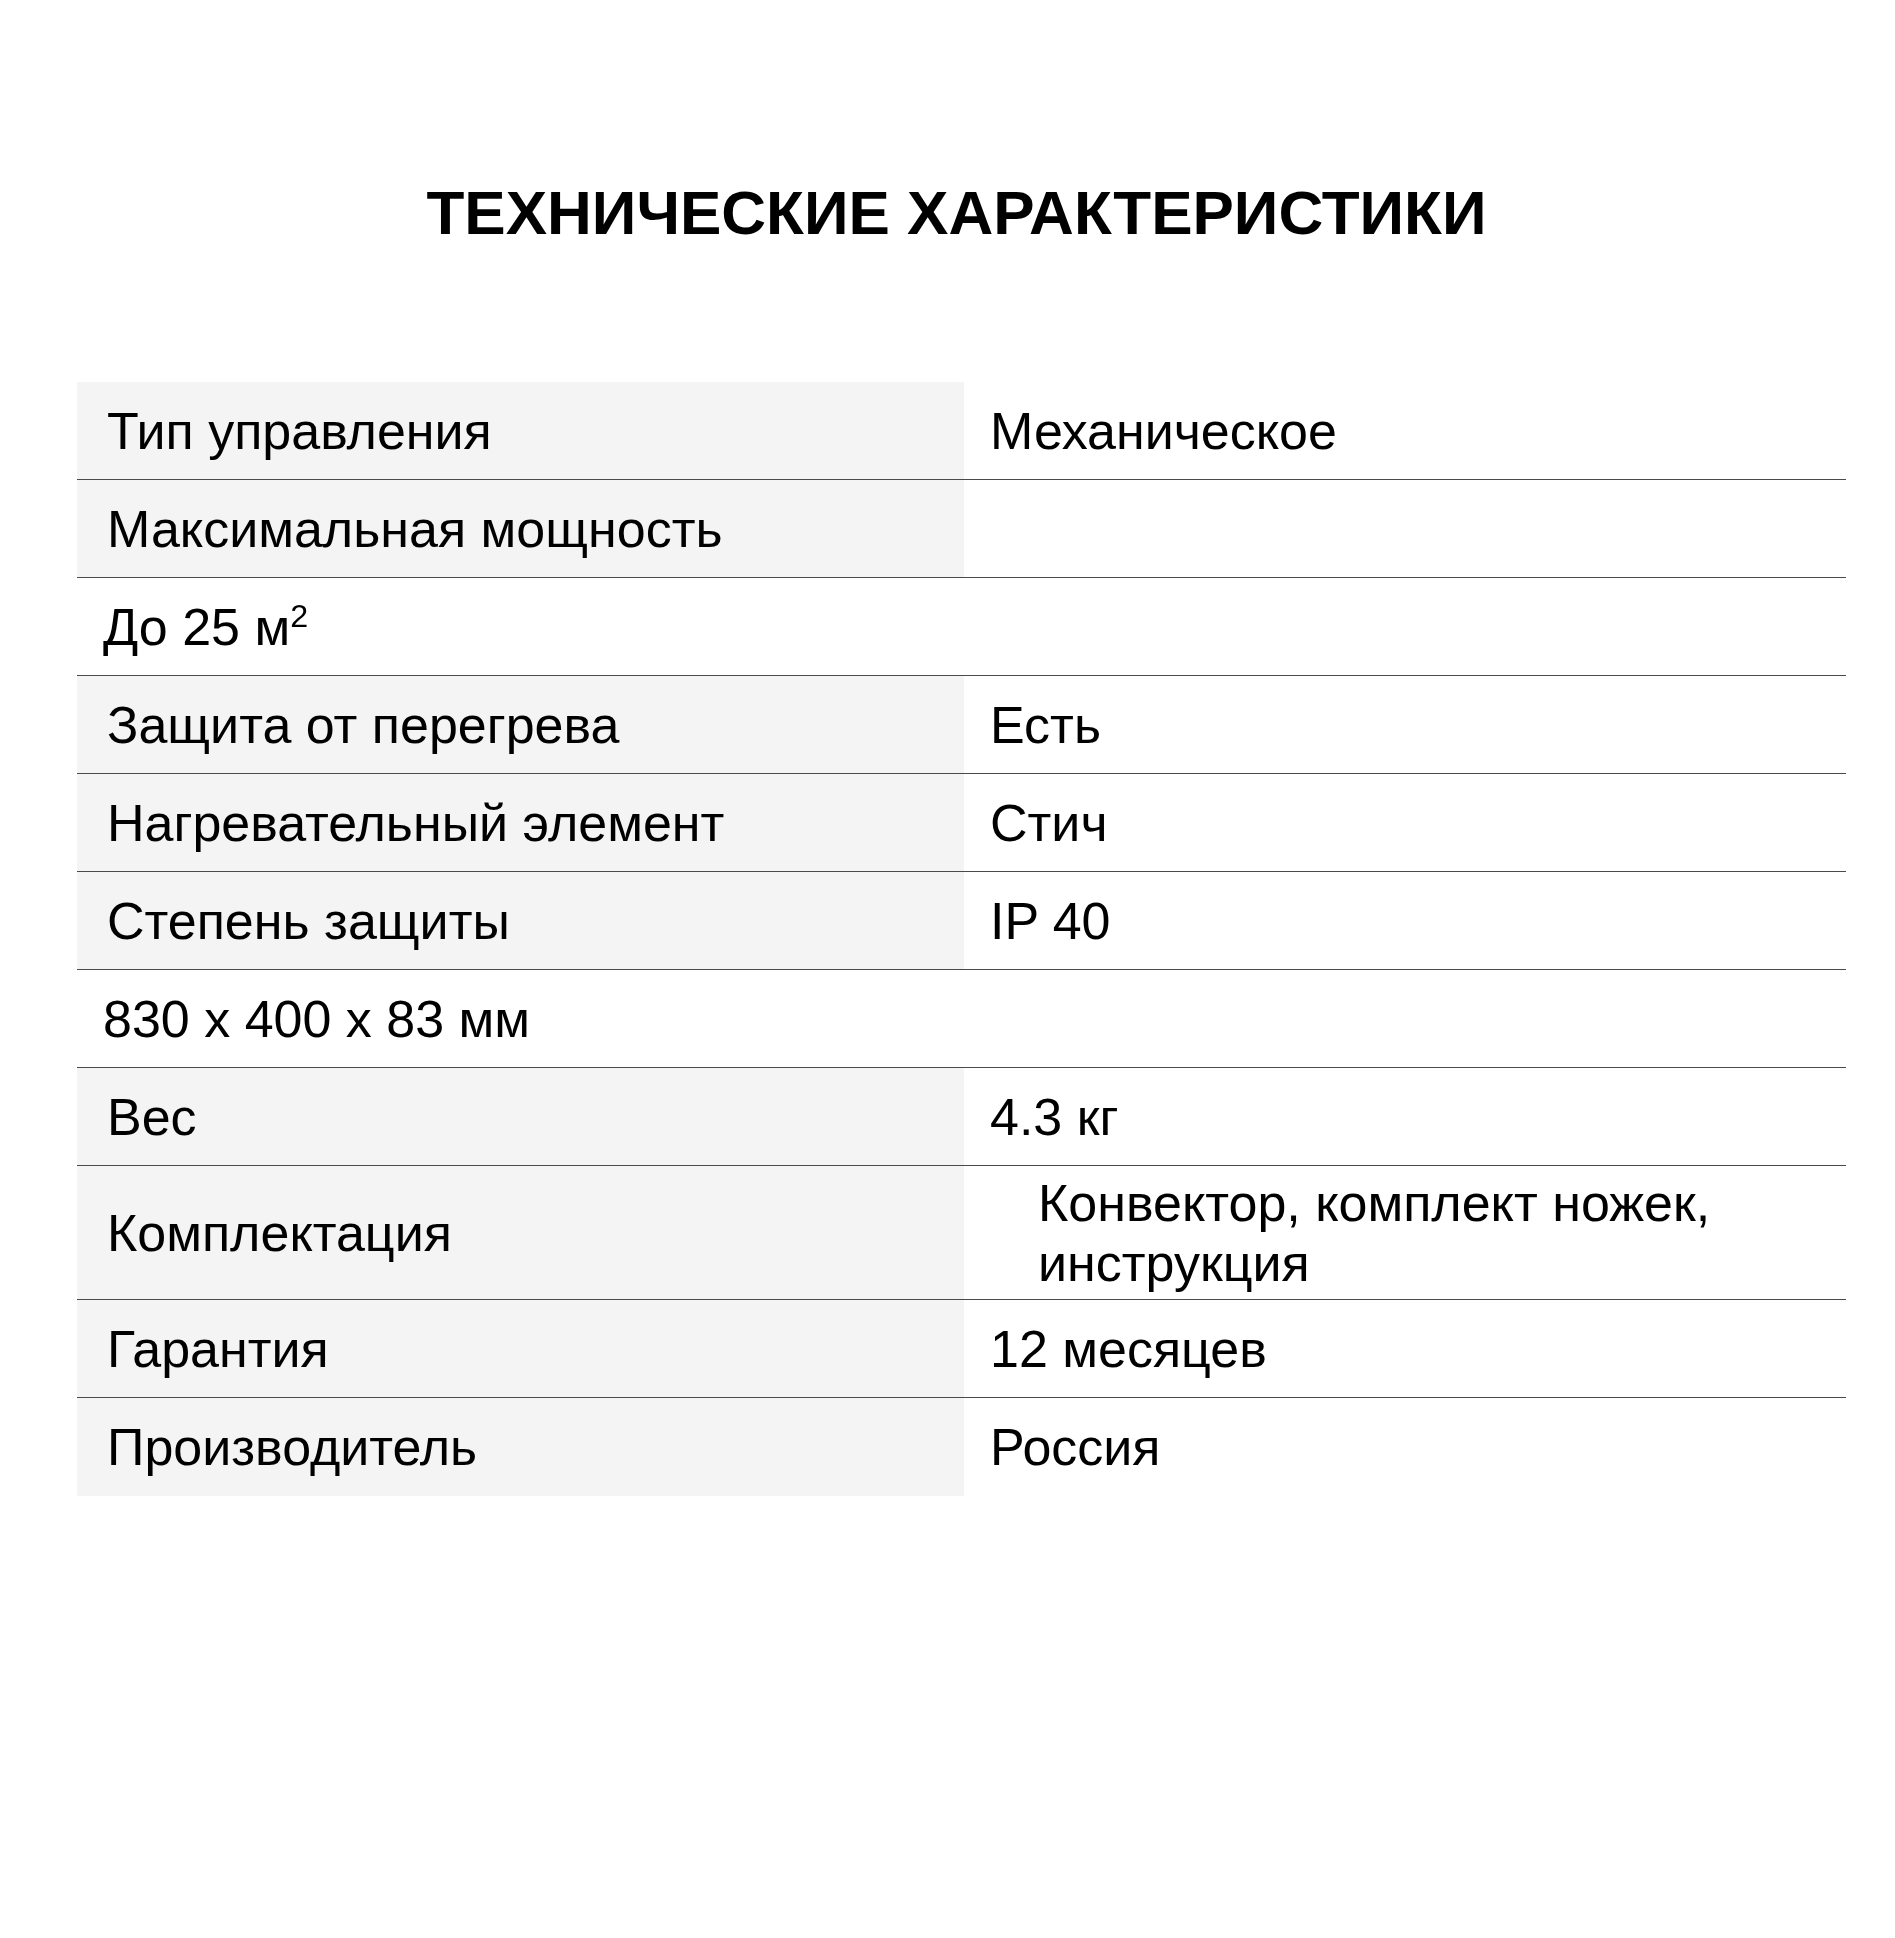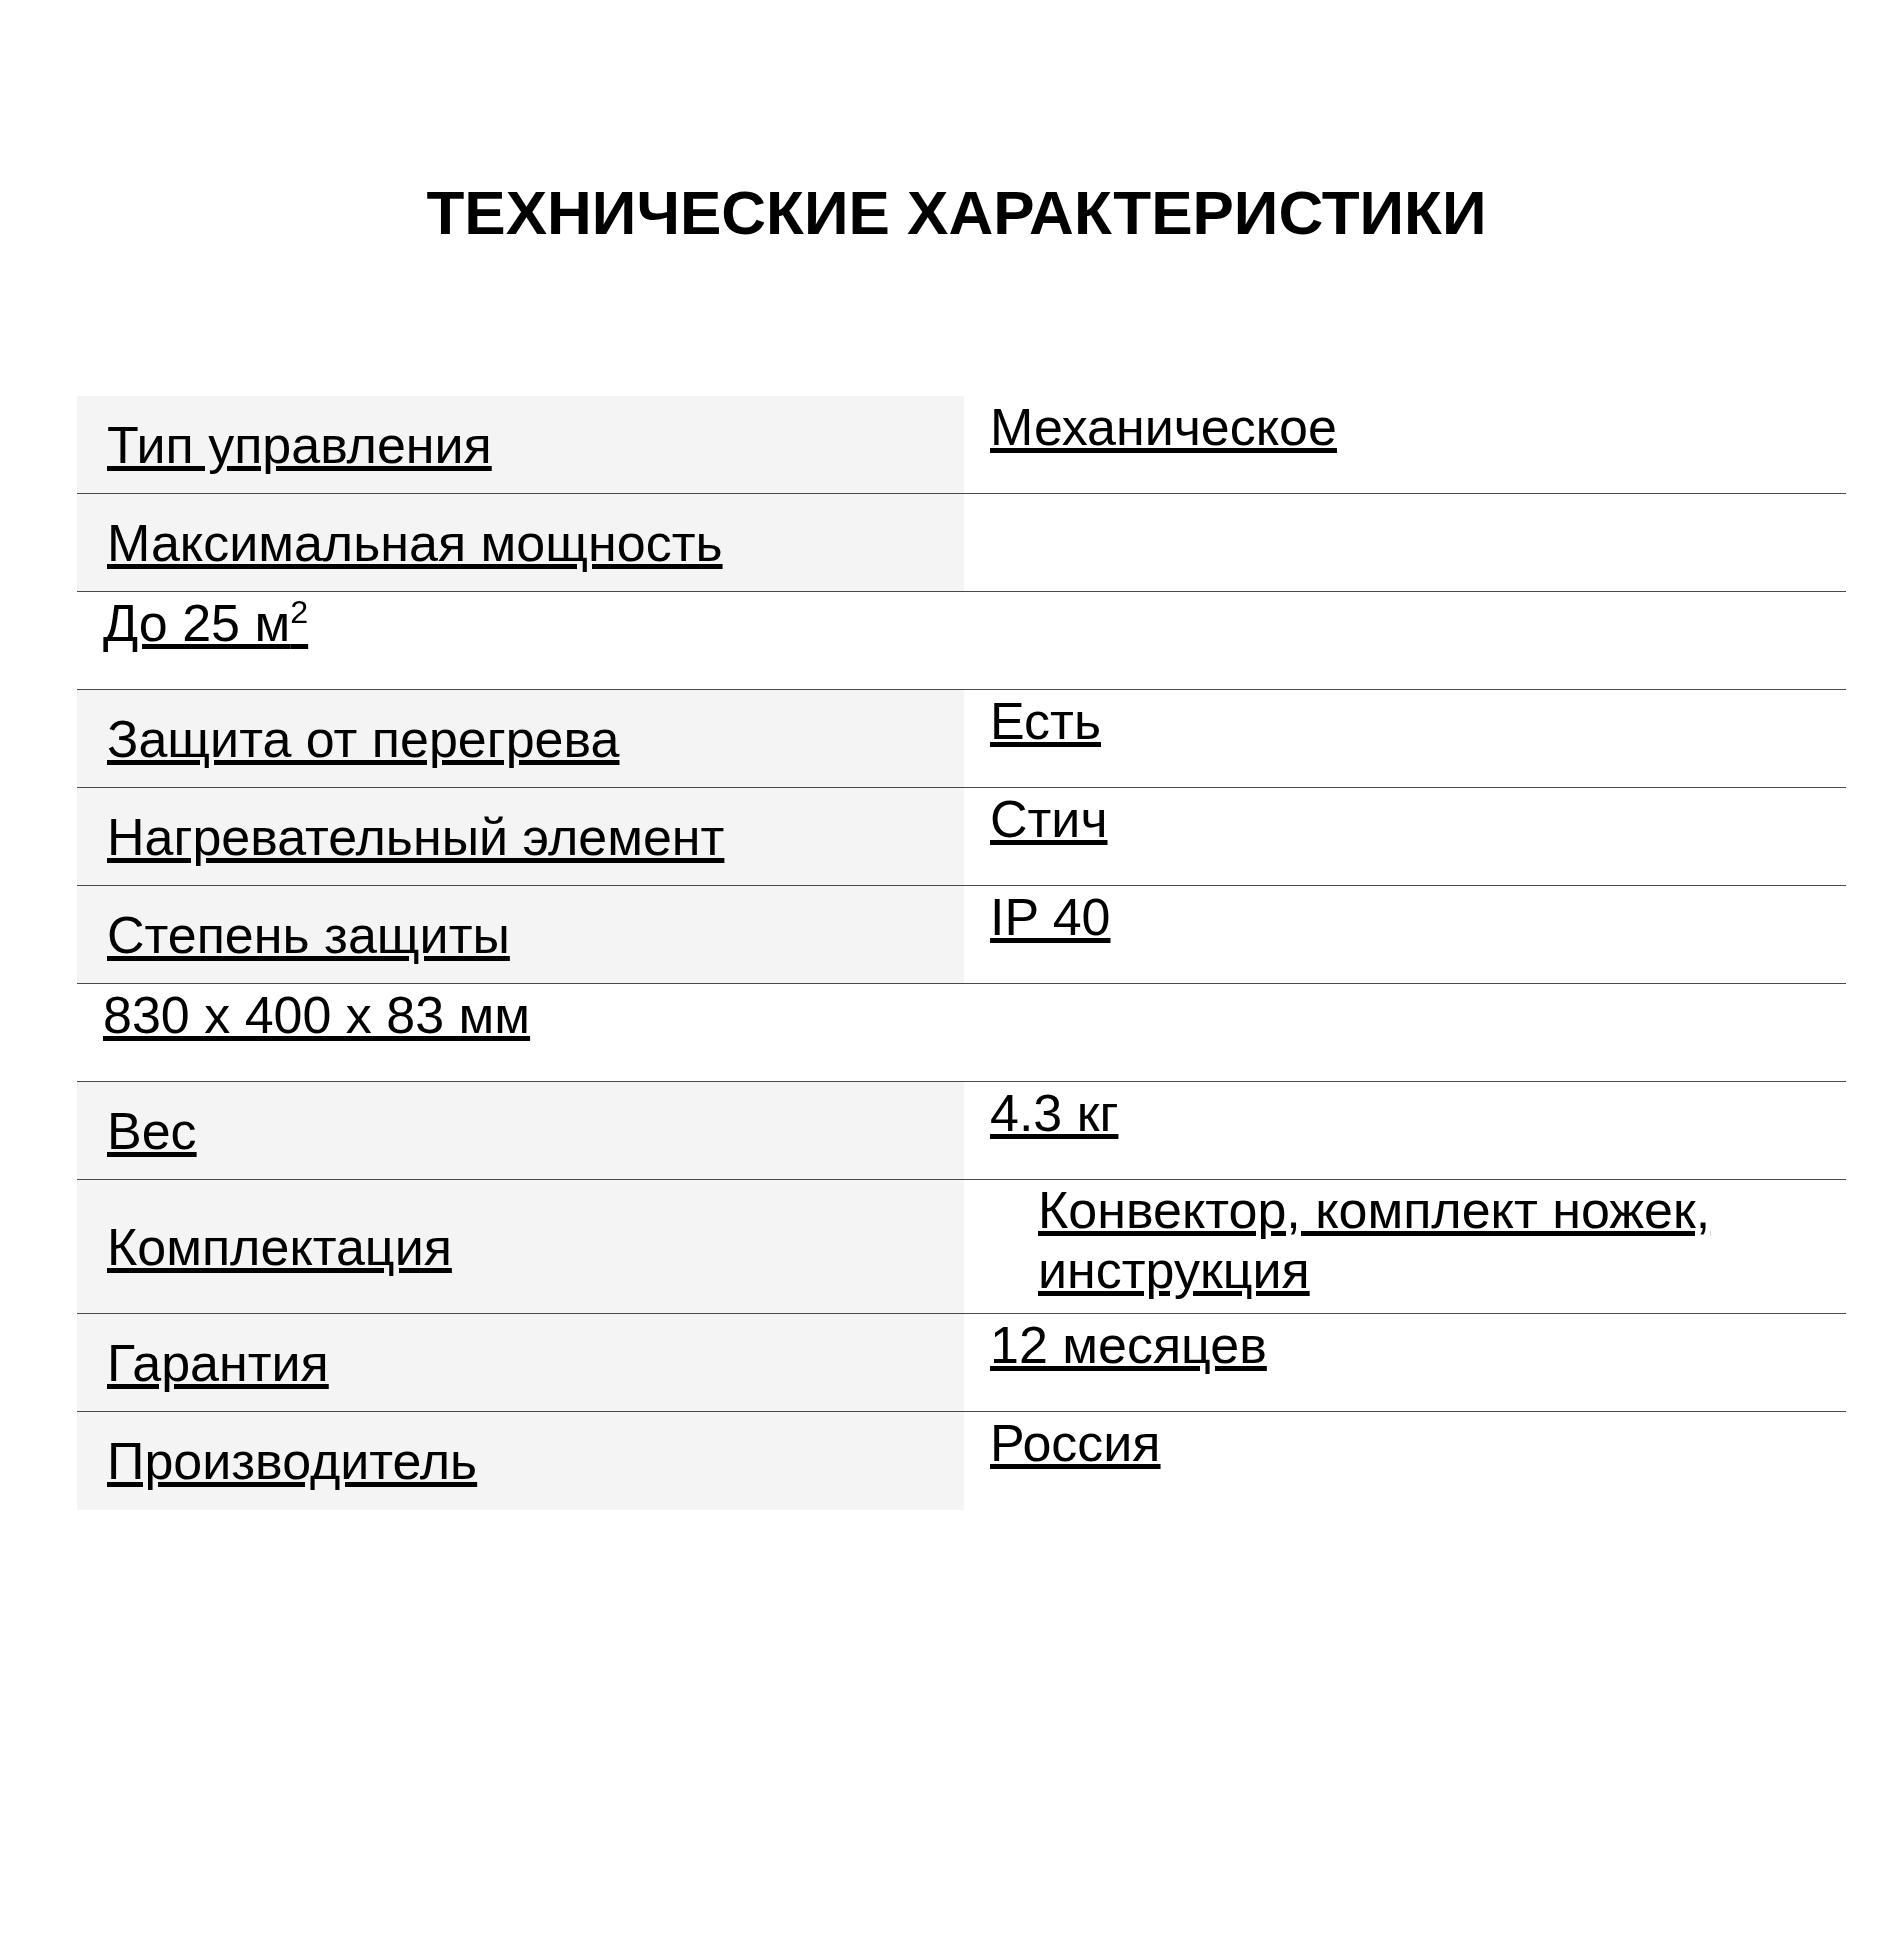--- a/index.html
+++ b/index.html
@@ -25,23 +25,22 @@
       font-weight: bold;
       font-size: 62px;
       line-height: 84px;
       letter-spacing: 0px;
       margin: 0;
       color: #000;
     }
     .spec-table {
       position: absolute;
       left: 77px;
-      top: 396px;
+      top: 382px;
       width: 1769px;
-      text-decoration: underline;
     }
     .spec-row {
       position: relative;
       display: flex;
       align-items: stretch;
       height: 97px;
       border-bottom: 1.9px solid #4a4a4a;
     }
     .spec-row.last {
       border-bottom: none;
@@ -54,20 +53,21 @@
       width: 887px;
       background: #f4f4f4;
       display: flex;
       align-items: center;
       padding-left: 30px;
       box-sizing: border-box;
     }
     .spec-value-cell {
       flex: 1;
       display: flex;
+      align-items: center;
       padding-left: 26px;
       box-sizing: border-box;
       background: #ffffff;
     }
     .spec-label, .spec-value {
       font-family: "Liberation Sans", sans-serif;
       font-size: 52px;
       line-height: 62px;
       color: #000;
       white-space: nowrap;

